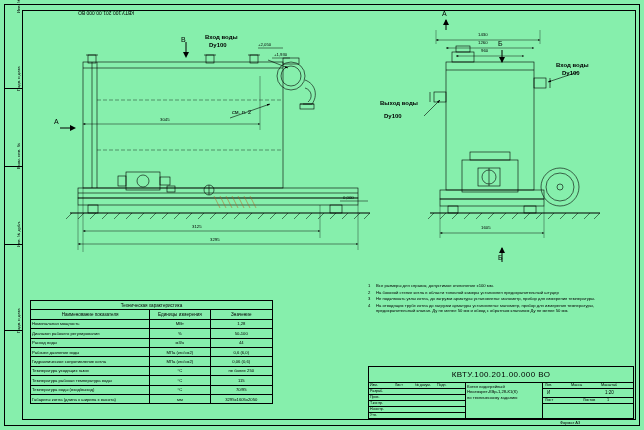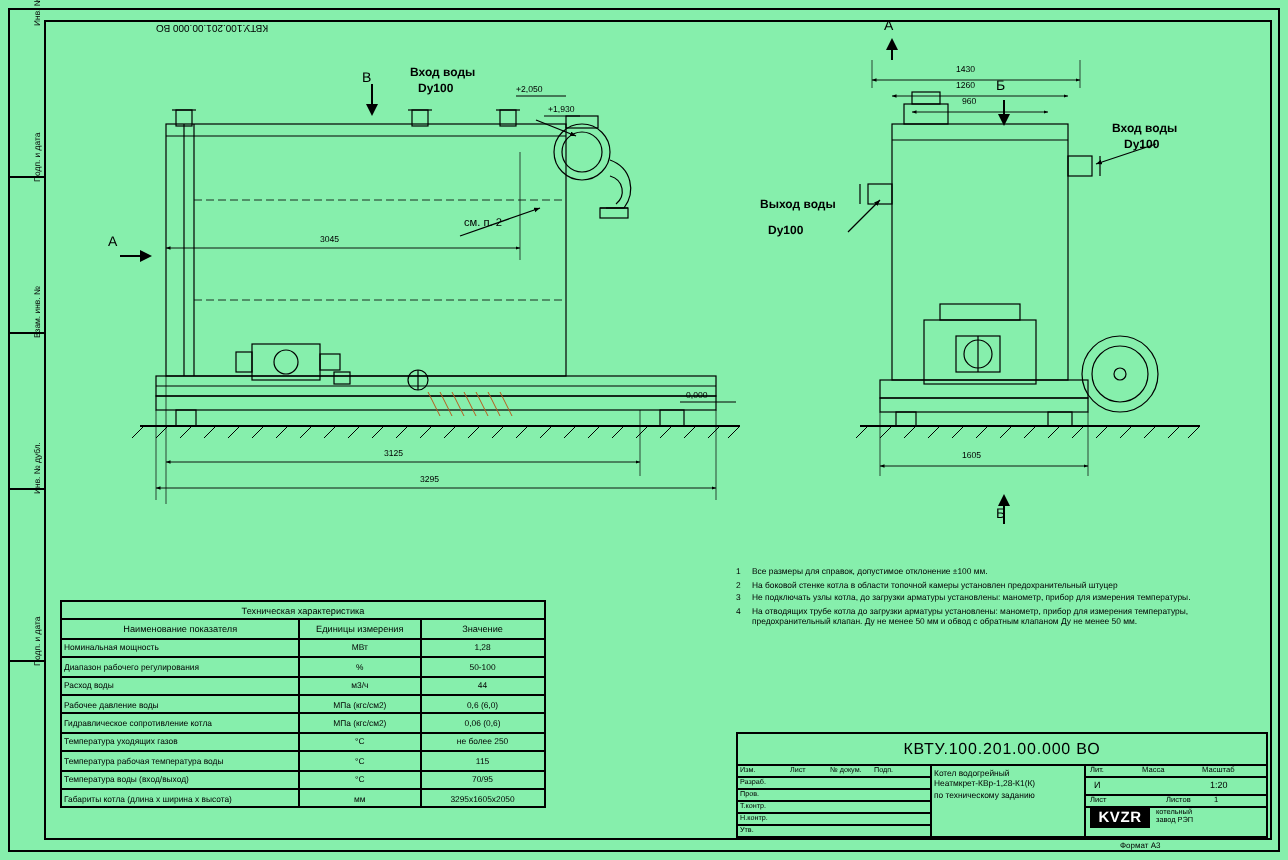--- a/index.html
+++ b/index.html
@@ -403,22 +403,17 @@
         <span class="v" style="left:62px;top:1.5px;font-size:4.5px">1:20</span>
       </div>
       <div class="rr" style="top:15px;height:6px">
         <span class="v" style="left:2px;top:.6px">Лист</span>
         <span class="v" style="left:20px;top:.6px"></span>
         <span class="v" style="left:40px;top:.6px">Листов</span>
         <span class="v" style="left:64px;top:.6px">1</span>
       </div>
     </div>
 
-    <div class="logo">
-      <div class="logobox">KVZR</div>
-      <div class="logotxt" style="white-space:pre-line;">котельный
-завод РЭП</div>
-    </div>
   </div>
 
   <div class="fmt" style="left:560px;top:420px;">Формат A3</div>
 
 </div>
 
 </body></html>

